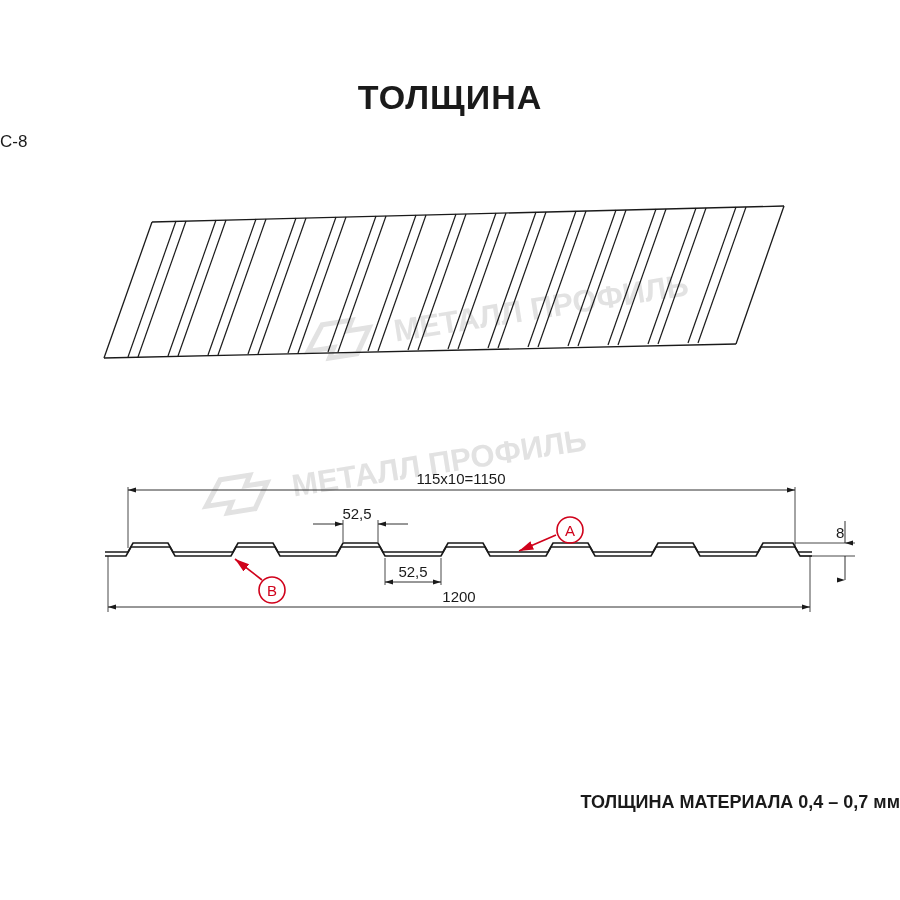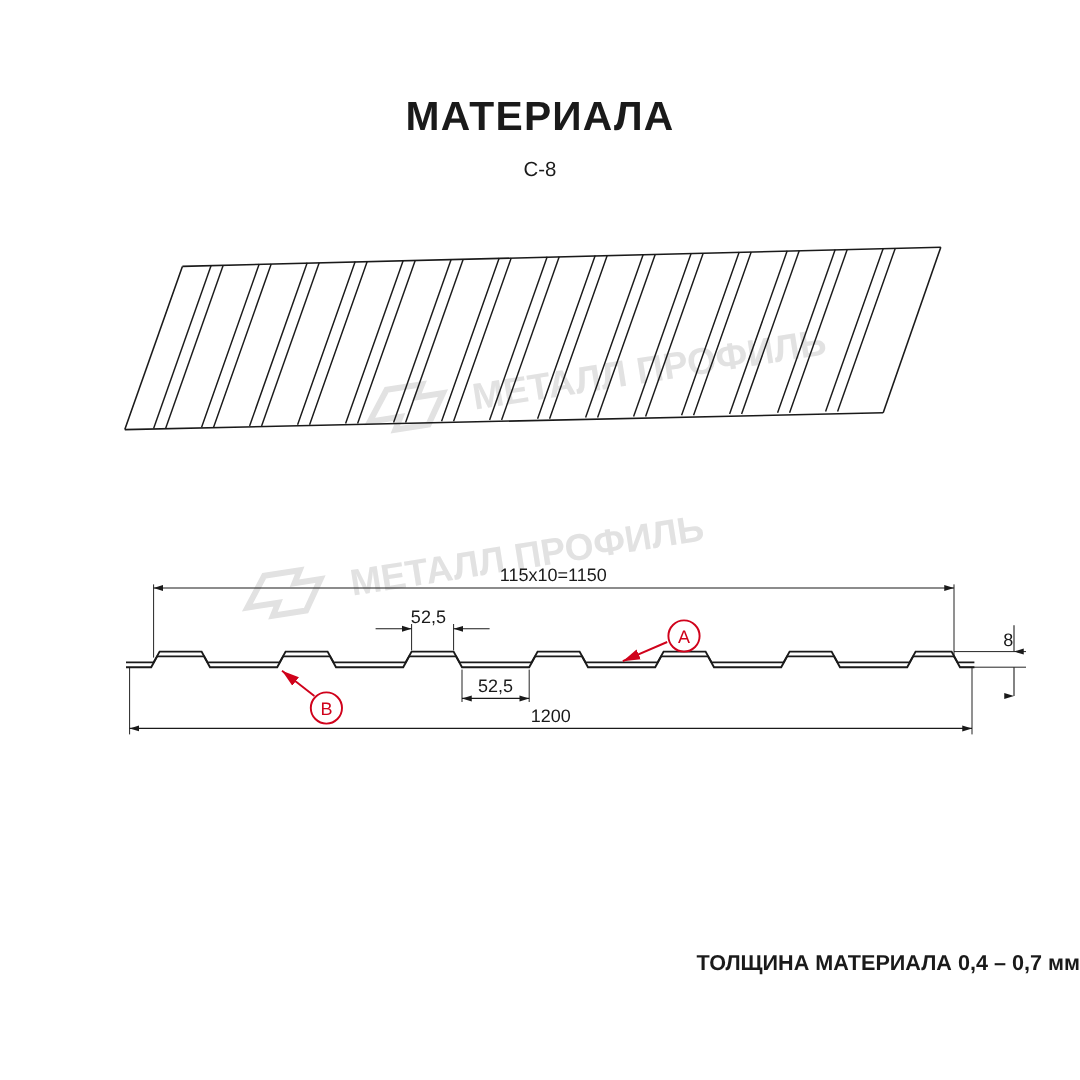--- a/index.html
+++ b/index.html
@@ -29,21 +29,20 @@
     font-size: 34px;
     font-weight: bold;
     letter-spacing: 1px;
     color: #1a1a1a;
   }
   .subtitle {
     position: absolute;
     top: 132px;
     left: 0;
     width: 900px;
-    text-align: center;
     font-size: 17px;
     color: #1a1a1a;
   }
   .footnote {
     position: absolute;
     top: 792px;
     left: 0;
     width: 900px;
     text-align: right;
     font-size: 18px;
@@ -70,21 +69,21 @@
     font-size: 31px;
     font-weight: bold;
     fill: #e2e2e2;
   }
 </style>
 </head>
 <body>
 
 <div id="sheet">
 
-  <div class="title">МАТЕРИАЛА</div>
+  <div class="title">ТОЛЩИНА</div>
   <div class="subtitle">С-8</div>
 
   <svg class="layer" width="900" height="900">
     <g transform="translate(300,300) rotate(-9)">
       <g>
         <path d="M0,52 l18,-24 l30,0 l-6,10 l22,0 l-16,24 l-28,0 l6,-10 z" fill="none" stroke="#e2e2e2" stroke-width="5"></path>
       </g>
       <text class="wm-text" x="88" y="56">МЕТАЛЛ ПРОФИЛЬ</text>
     </g>
     <g transform="translate(198,455) rotate(-9)">

